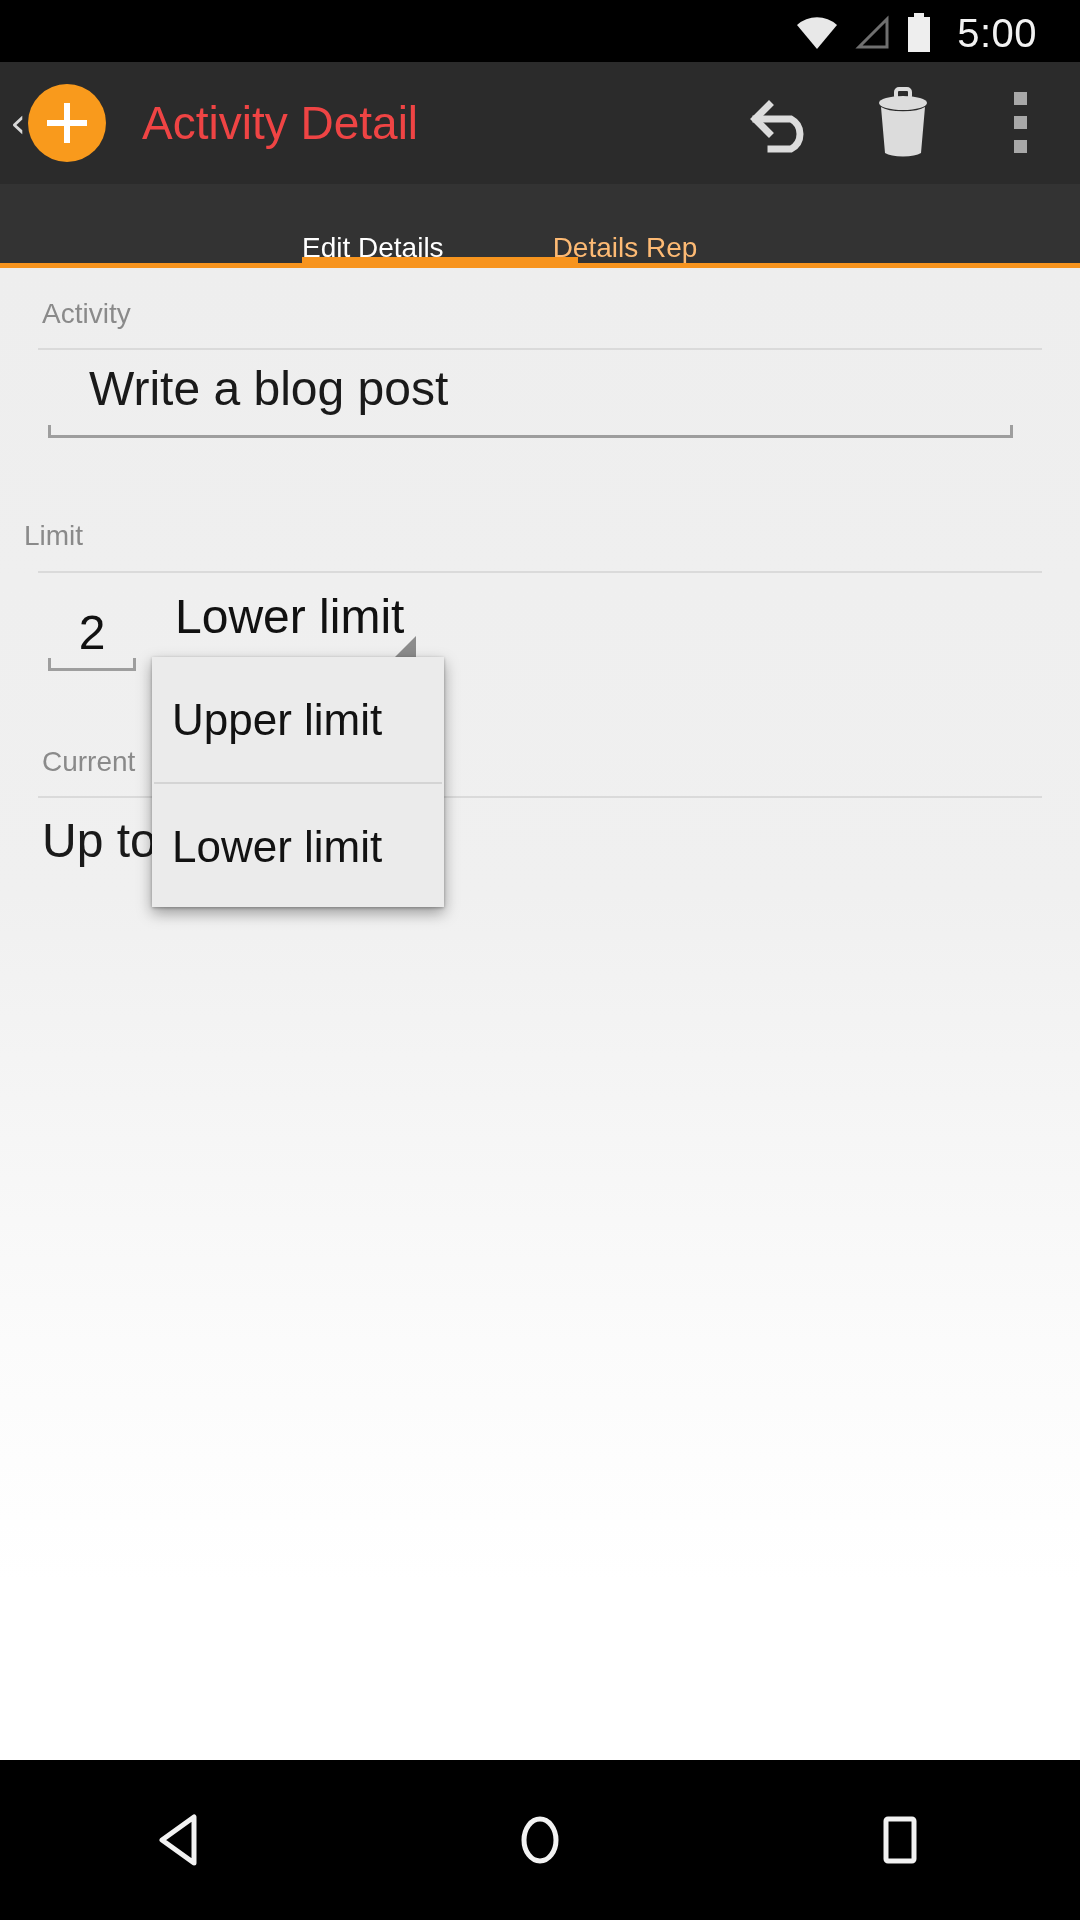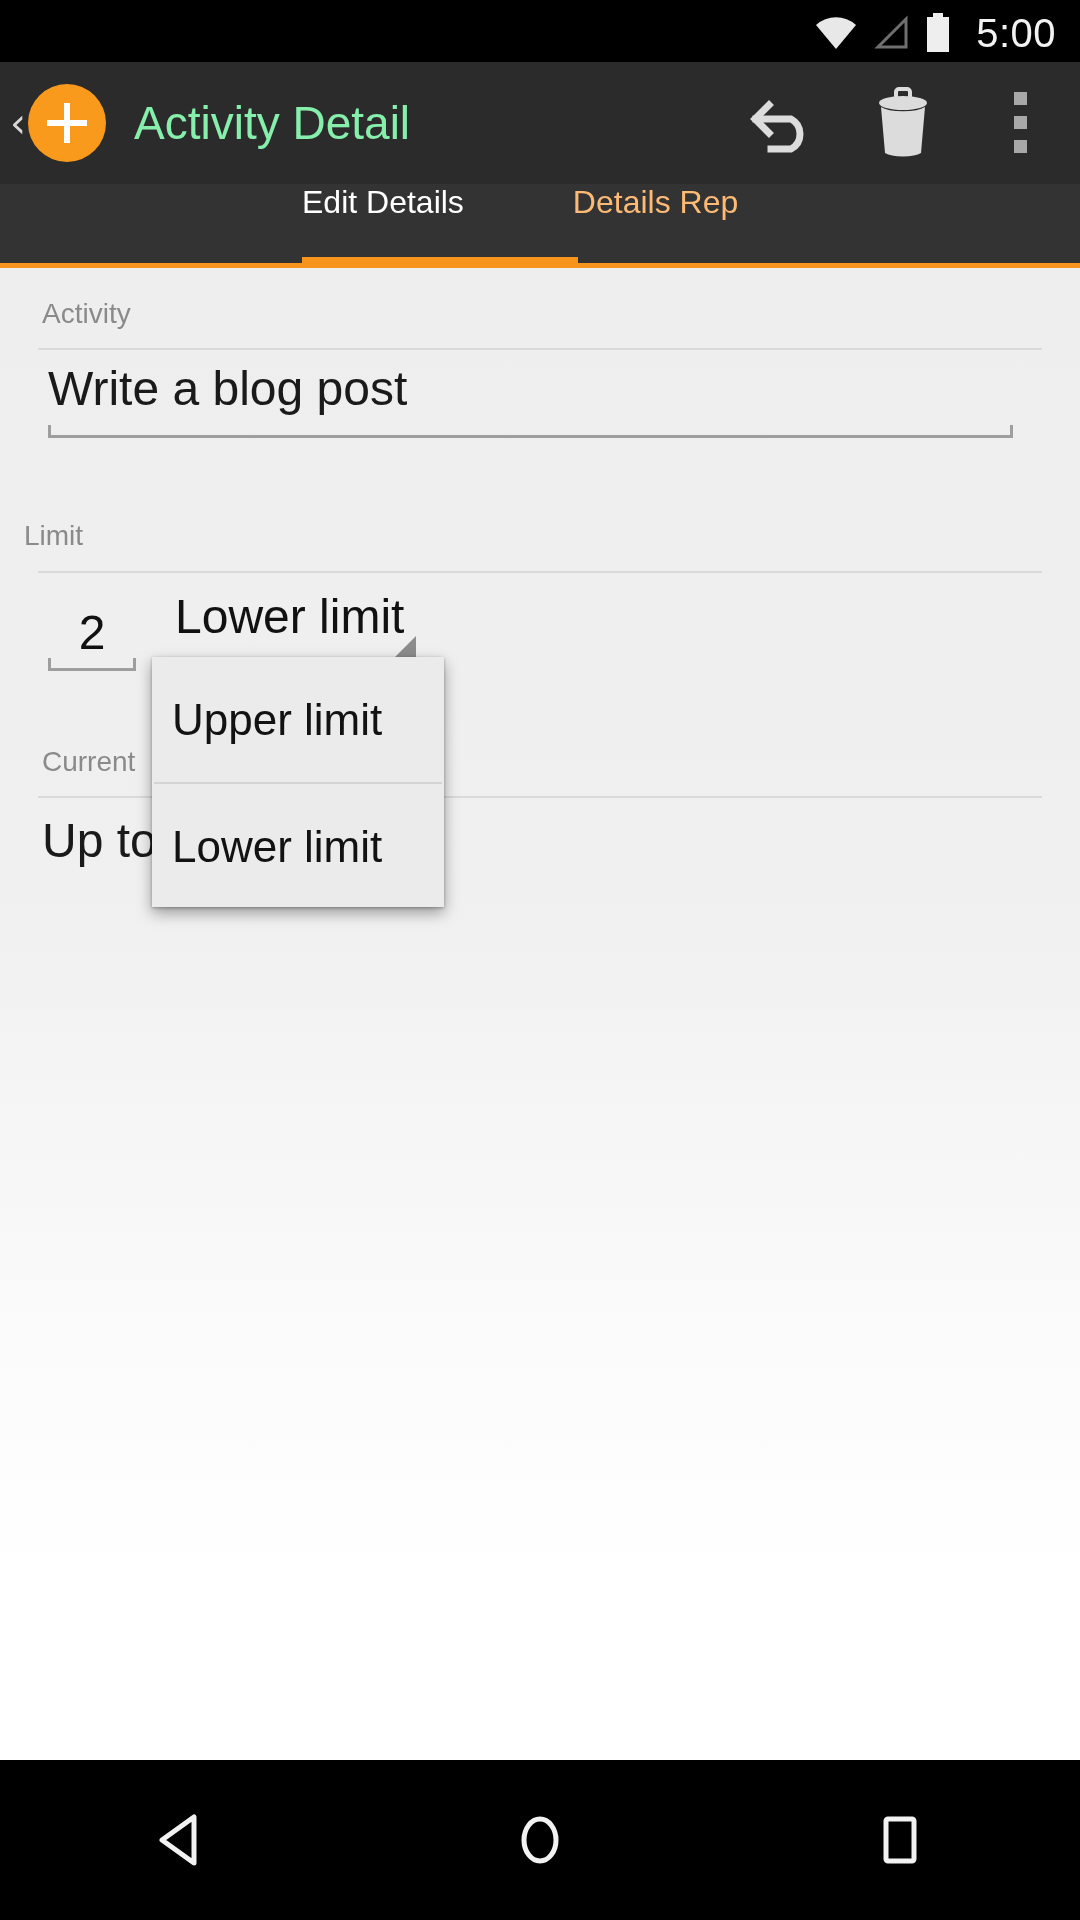--- a/index.html
+++ b/index.html
@@ -7,21 +7,21 @@
     width:1080px; height:1920px;
     font-family:"Liberation Sans", sans-serif;
     background:#ffffff; overflow:hidden;
   }
   .screen { position:relative; width:1080px; height:1920px; }
 
   
   .status-bar {
     position:absolute; top:0; left:0; width:1080px; height:66px;
     background:#000; display:flex; align-items:center;
-    justify-content:flex-end; padding-right:24px; gap:14px;
+    justify-content:flex-end; padding-right:43px; gap:14px;
   }
   .si { display:flex; align-items:center; }
   .status-time {
     color:#f2f2f2; font-size:40px; letter-spacing:0.5px;
     margin-left:10px; line-height:1;
   }
 
   
   .action-bar {
     position:absolute; top:62px; left:0; width:1080px; height:122px;
@@ -30,40 +30,40 @@
   .nav-up {
     color:#d8d8d8; font-size:40px; margin-left:10px; margin-right:2px;
     line-height:1; font-family:"DejaVu Sans", sans-serif;
   }
   .app-badge {
     width:78px; height:78px; border-radius:50%; background:#f99a1c;
     display:flex; align-items:center; justify-content:center; flex:0 0 auto;
   }
   .app-badge svg { display:block; }
   .ab-title {
-    color:#86efac; font-size:46px; margin-left:28px; white-space:nowrap;
+    color:#ef4444; font-size:46px; margin-left:36px; white-space:nowrap;
   }
   .ab-spacer { flex:1 1 auto; }
   .ab-icon {
     width:118px; height:122px; display:flex;
     align-items:center; justify-content:center;
   }
 
   
   .tabs {
     position:absolute; top:184px; left:0; width:1080px; height:84px;
     background:#333333; overflow:hidden;
   }
   .tab-strip {
     display:flex; height:80px; align-items:center;
     padding-left:302px;
   }
   .tab {
-    font-size:32px; white-space:nowrap; position:relative; height:80px;
-    display:flex; align-items:flex-start;
+    font-size:28px; white-space:nowrap; position:relative; height:80px;
+    display:flex; align-items:flex-end;
   }
   .tab.active { color:#ffffff; }
   .tab.inactive { color:#fdba74; margin-left:109px; }
   .tab-indicator {
     position:absolute; left:302px; bottom:4px;
     width:276px; height:7px; background:#f7941e;
   }
   .tab-baseline {
     position:absolute; left:0; bottom:0; width:1080px; height:5px;
     background:#f7941e;
@@ -78,21 +78,21 @@
   .field-label {
     position:absolute; color:#8a8a8a; font-size:28px;
   }
   .hdiv {
     position:absolute; height:2px; background:#dadada;
   }
 
   .activity-input {
     position:absolute; left:48px; top:93px; width:965px; height:77px;
   }
-  .activity-input .val { font-size:48px; color:#1a1a1a; }
+  .activity-input .val { font-size:48px; color:#1a1a1a;margin-left:41px; }
   .underline {
     position:absolute; left:0; bottom:0; width:100%; height:3px;
     background:#9e9e9e;
   }
   .underline::before {
     content:""; position:absolute; left:0; bottom:0; width:3px; height:13px;
     background:#9e9e9e;
   }
   .underline.right-tick::after {
     content:""; position:absolute; right:0; bottom:0; width:3px; height:13px;

